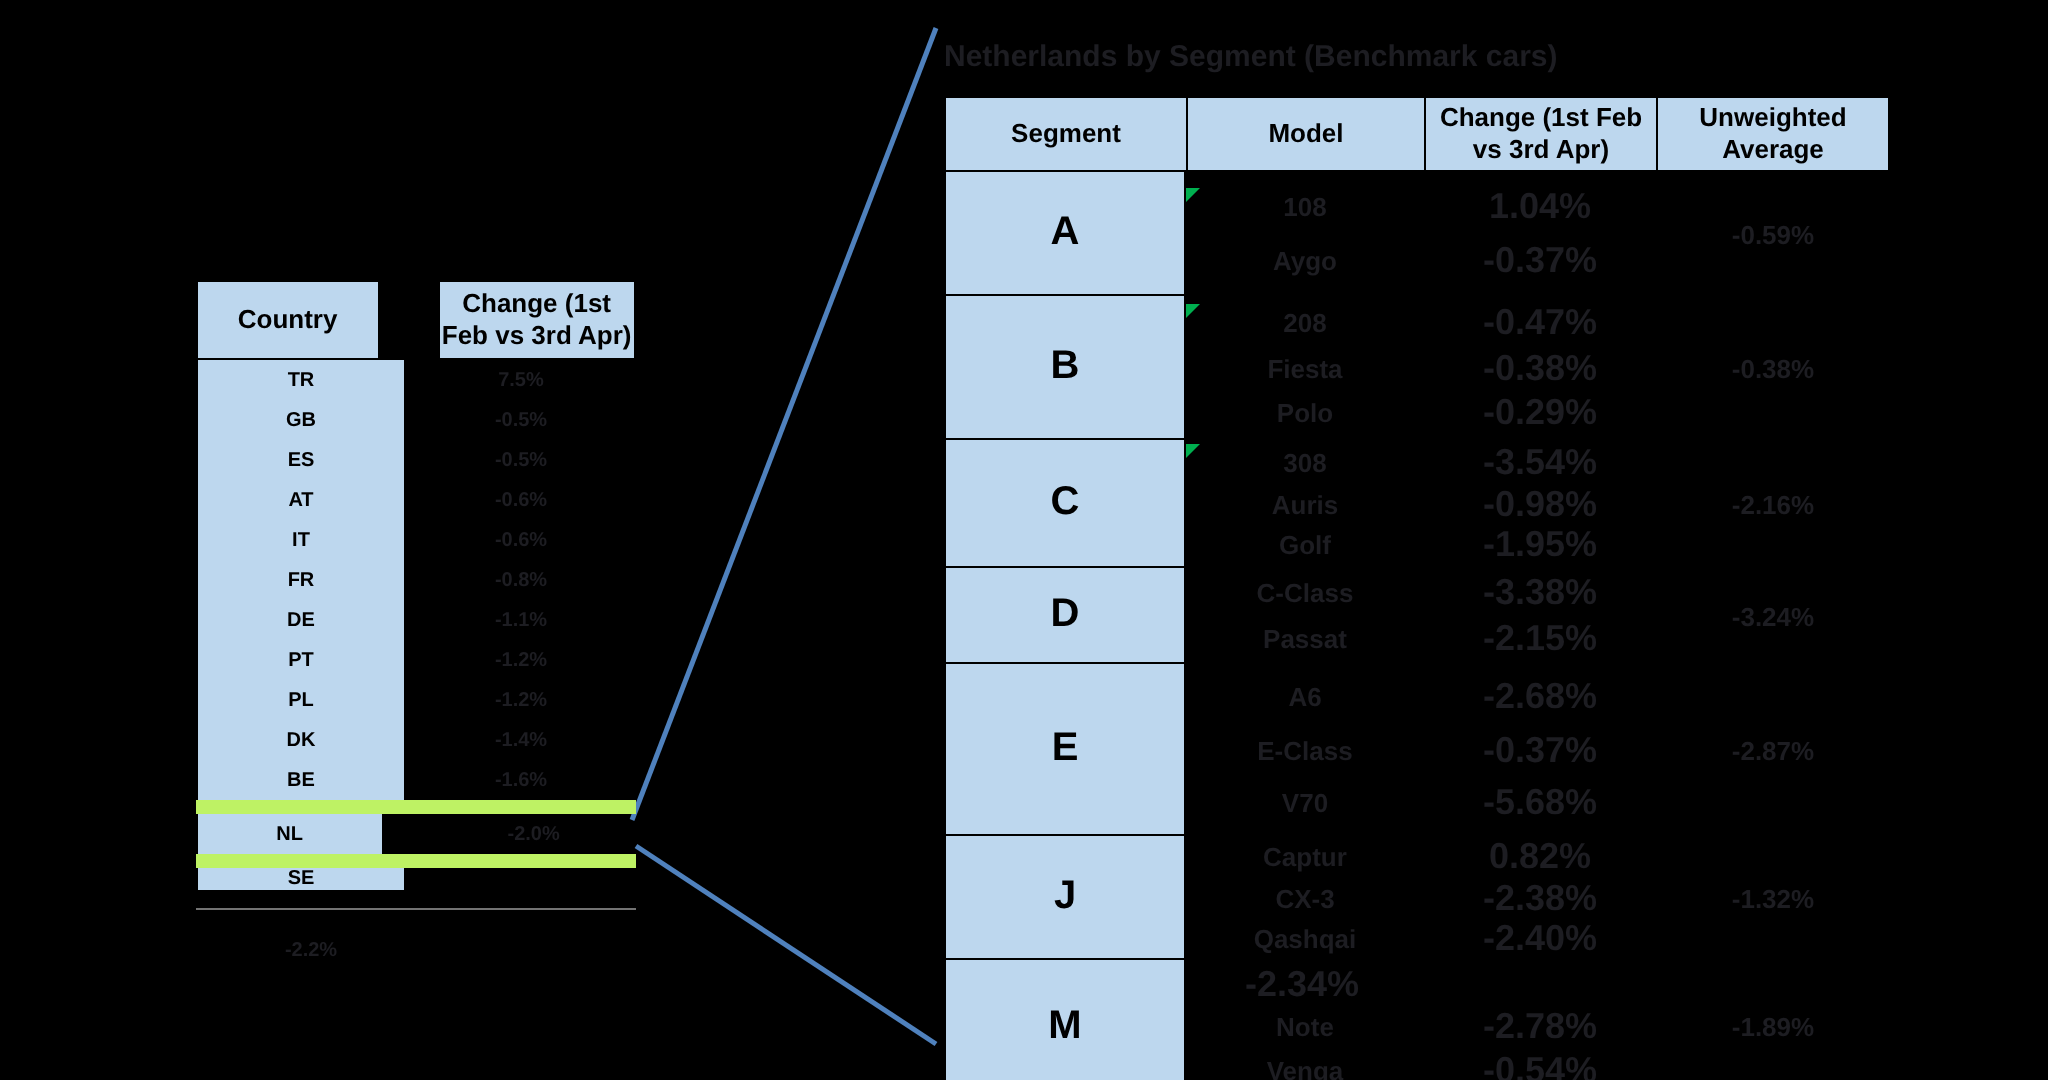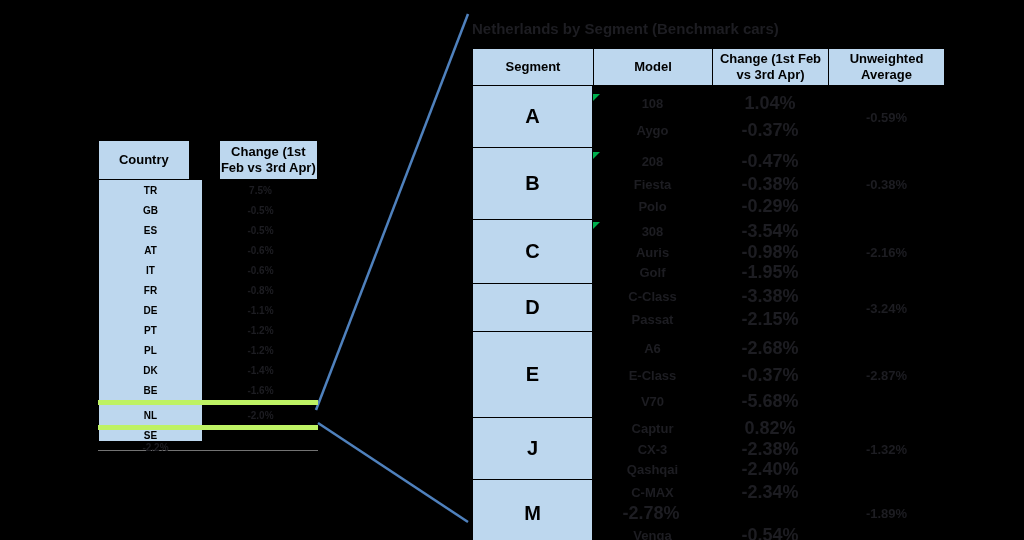--- a/index.html
+++ b/index.html
@@ -12,21 +12,21 @@
   .ct-header .hcell{background:#bdd7ee;border:1px solid #000;box-sizing:border-box;
        display:flex;align-items:center;justify-content:center;text-align:center;
        font-size:13px;line-height:1.25;height:40px;}
   .ct-header .hcell.c1{width:105px;border-right:none;}
   .ct-header .hcell.c2{width:115px;}
   .ct-body{display:flex;flex-direction:column;}
   .ct-row{display:flex;height:20px;}
   .ct-row .cell{box-sizing:border-box;display:flex;align-items:center;justify-content:center;font-size:10px;}
   .ct-row .country{width:105px;background:#bdd7ee;border-left:1px solid #000;border-right:1px solid #000;}
   .ct-row .change{width:115px;background:transparent;color:#1d1d22;}
-  .ct-row.hl{border-top:5px solid #bef264;}
+  .ct-row.hl{border-top:7px solid #bef264;gap:24px;}
   .ct-row.hl.last{border-bottom:1px solid #737373;flex-direction:column;}
   .ct-row:last-child .country{border-bottom:1px solid #000;}
 
   
   .seg-title{position:absolute;left:472px;top:20px;width:473px;text-align:left;
        font-size:15px;color:#1d1d22;}
   .segment-table{position:absolute;left:472px;top:48px;width:473px;}
   .st-header{display:flex;height:38px;}
   .st-header .hcell{background:#bdd7ee;border:1px solid #000;border-right:none;box-sizing:border-box;
        display:flex;align-items:center;justify-content:center;text-align:center;
@@ -230,24 +230,24 @@
               <div class="model">Qashqai</div>
               <div class="mchange">-2.40%</div>
             </div>
           </div>
           <div class="avg-cell">-1.32%</div>
         </div>
         <div class="seg-block" style="height: 67px;">
           <div class="seg-cell">M</div>
           <div class="seg-rows">
             <div class="seg-row">
-              <div class="model">C-MAX</div>
               <div class="mchange">-2.34%</div>
             </div>
             <div class="seg-row">
+              <div class="model">Note</div>
               <div class="mchange">-2.78%</div>
             </div>
             <div class="seg-row">
               <div class="model">Venga</div>
               <div class="mchange">-0.54%</div>
             </div>
           </div>
           <div class="avg-cell">-1.89%</div>
         </div>
       </div>

